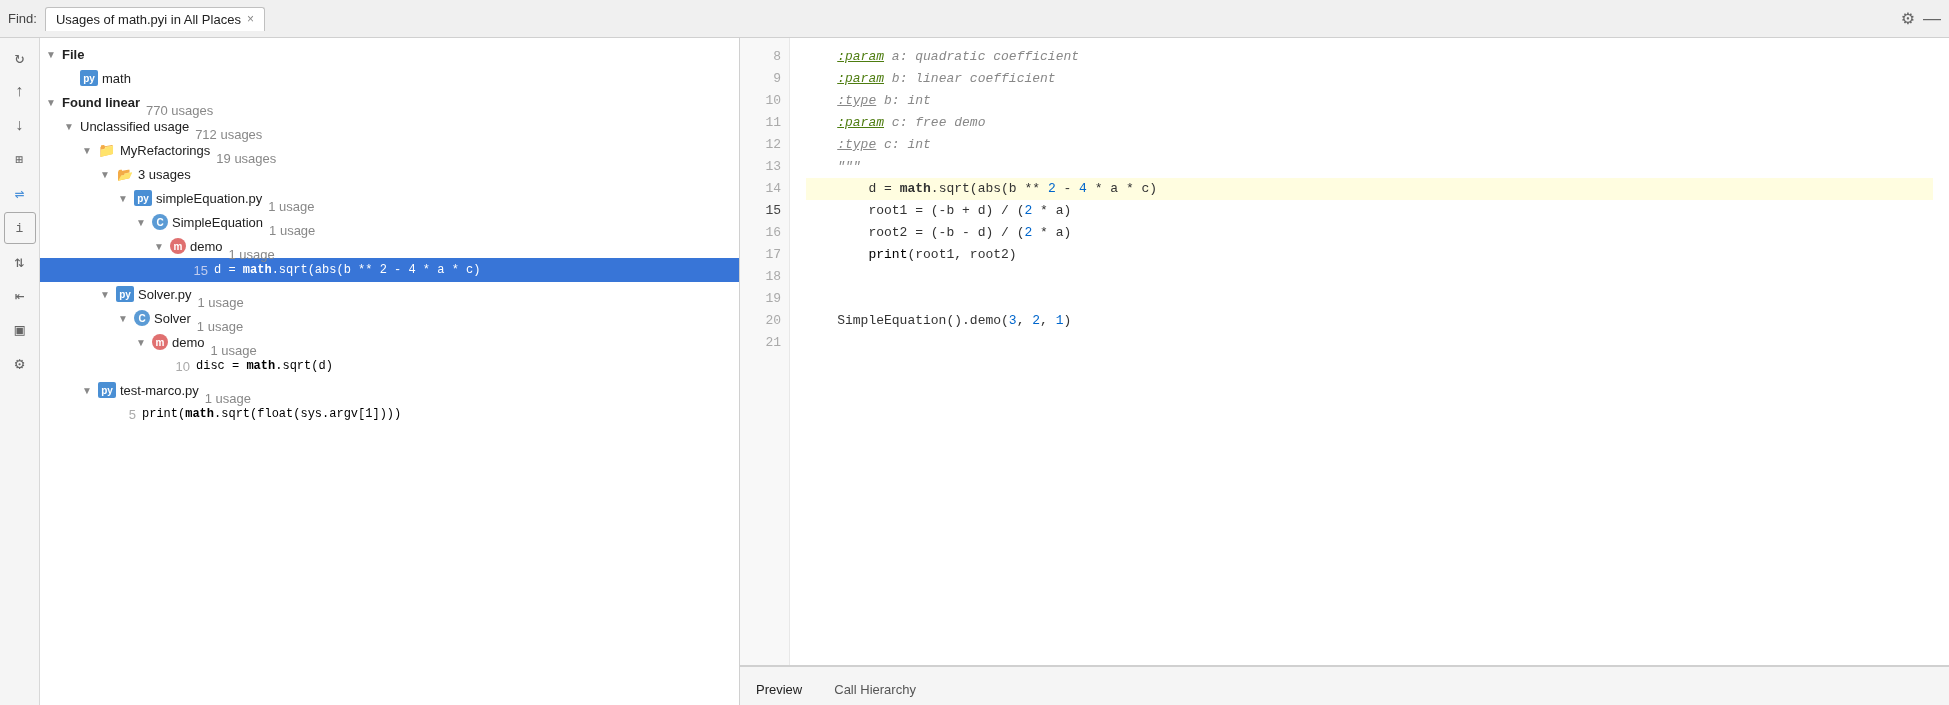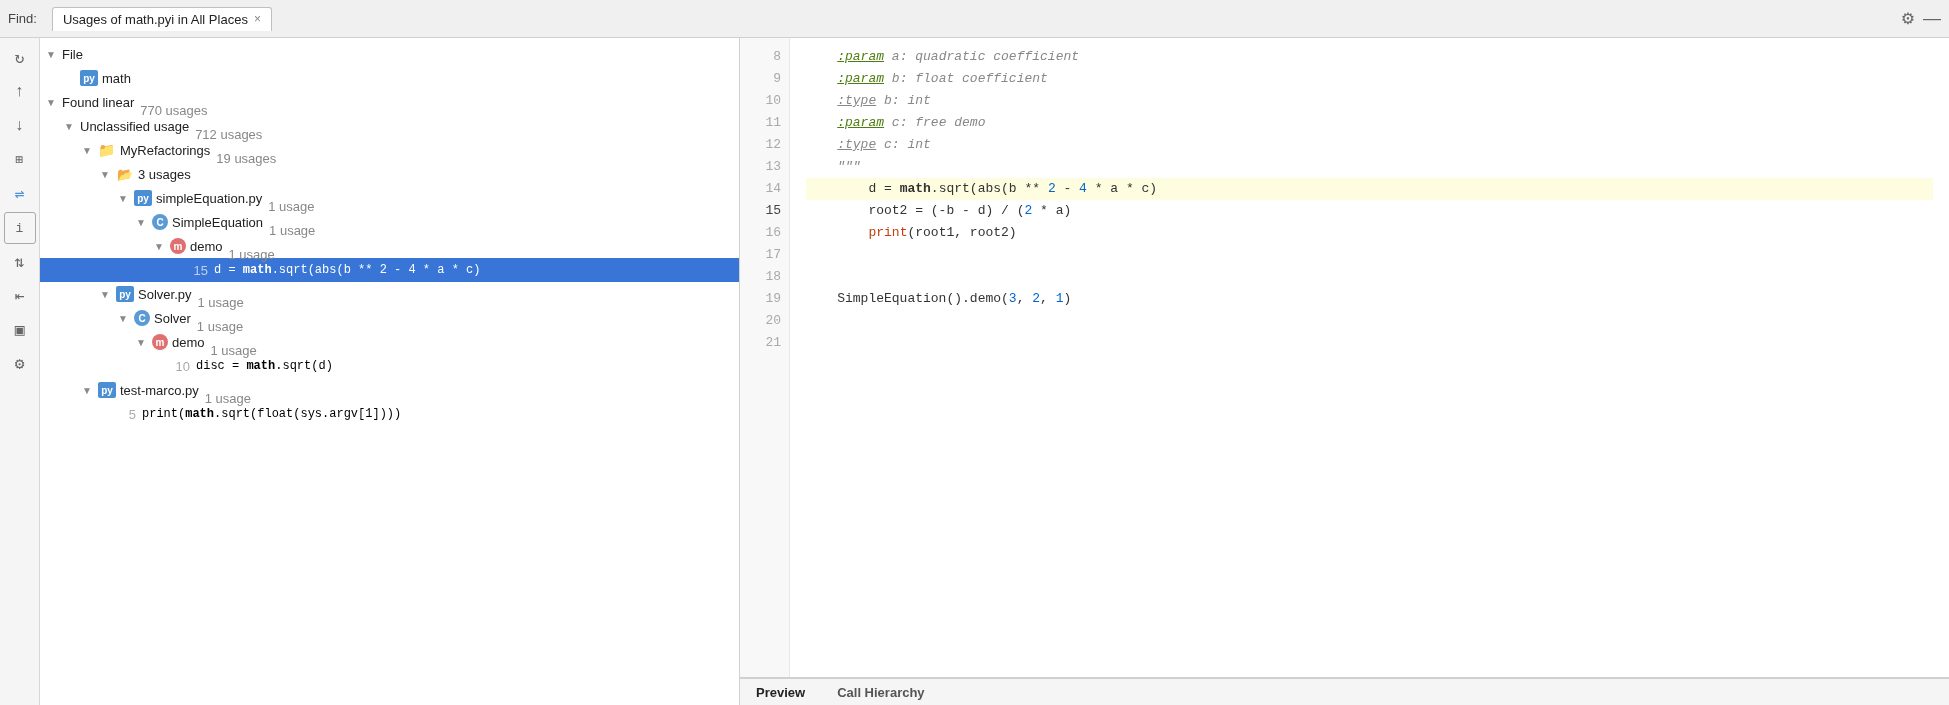--- a/index.html
+++ b/index.html
@@ -20,21 +20,21 @@
       background: #f0f0f0;
       border-bottom: 1px solid #d0d0d0;
       padding: 0 8px;
       height: 38px;
       flex-shrink: 0;
     }
     .find-label {
       font-family: Arial, sans-serif;
       font-size: 13px;
       color: #444;
-      margin-right: 15px;
+      margin-right: 8px;
     }
     .find-tab {
       display: flex;
       align-items: center;
       background: #ffffff;
       border: 1px solid #c0c0c0;
       border-bottom: none;
       padding: 4px 10px;
       font-family: Arial, sans-serif;
       font-size: 13px;
@@ -171,21 +171,21 @@
       background: #e07070;
       color: #fff;
       border-radius: 50%;
       font-size: 10px;
       font-weight: bold;
     }
     .tree-text {
       color: #222;
     }
     .tree-bold {
-      font-weight: normal;
+      font-weight: bold;
     }
     .count {
       color: #888;
       margin-left: 6px;
       margin-top: 17px;
     }
     .line-num {
       color: #aaa;
       margin-right: 6px;
       min-width: 20px;
@@ -250,31 +250,30 @@
       white-space: pre;
       color: #333;
     }
     .code-line.highlighted {
       background: #fffde0;
     }
     .c-param { color: #4d7c0f; font-style: italic; text-decoration: underline; }
     .c-type-kw { color: #888888; font-style: italic; text-decoration: underline; }
     .c-italic-gray { color: #888888; font-style: italic; text-align: right; }
     .c-blue { color: #0066cc; }
-    .c-funcname { color: #c2410c; }
+    .c-funcname { color: #000000; }
 
     
     .bottom-tabs {
-      height: 28px;
+      height: 40px;
       border-top: 2px solid #d0d0d0;
       display: flex;
-      align-items: flex-start;
+      align-items: flex-end;
       background: #f5f5f5;
       flex-shrink: 0;
-      font-weight: bold;
     }
     .bottom-tab {
       padding: 6px 16px 8px;
       font-family: Arial, sans-serif;
       font-size: 13px;
       color: #555;
       cursor: pointer;
       border-bottom: 2px solid transparent;
       margin-bottom: -2px;
     }
@@ -451,26 +450,27 @@
         <div class="line-number active">15</div>
         <div class="line-number">16</div>
         <div class="line-number">17</div>
         <div class="line-number">18</div>
         <div class="line-number">19</div>
         <div class="line-number">20</div>
         <div class="line-number">21</div>
       </div>
       <div class="code-area">
         <div class="code-line">    <span class="c-param">:param</span> <span class="c-italic-gray">a: quadratic coefficient</span></div>
-        <div class="code-line">    <span class="c-param">:param</span> <span class="c-italic-gray">b: float coefficient</span></div>
+        <div class="code-line">    <span class="c-param">:param</span> <span class="c-italic-gray">b: linear coefficient</span></div>
         <div class="code-line">    <span class="c-type-kw">:type</span> <span class="c-italic-gray">b: int</span></div>
         <div class="code-line">    <span class="c-param">:param</span> <span class="c-italic-gray">c: free demo</span></div>
         <div class="code-line">    <span class="c-type-kw">:type</span> <span class="c-italic-gray">c: int</span></div>
         <div class="code-line">    <span class="c-italic-gray">"""</span></div>
         <div class="code-line highlighted">        d = <strong>math</strong>.sqrt(abs(b ** <span class="c-blue">2</span> - <span class="c-blue">4</span> * a * c)</div>
+        <div class="code-line">        root1 = (-b + d) / (<span class="c-blue">2</span> * a)</div>
         <div class="code-line">        root2 = (-b - d) / (<span class="c-blue">2</span> * a)</div>
         <div class="code-line">        <span class="c-funcname">print</span>(root1, root2)</div>
         <div class="code-line"></div>
         <div class="code-line"></div>
         <div class="code-line">    SimpleEquation().demo(<span class="c-blue">3</span>, <span class="c-blue">2</span>, <span class="c-blue">1</span>)</div>
       </div>
     </div>
 
     <div class="bottom-tabs">
       <div class="bottom-tab active">Preview</div>

